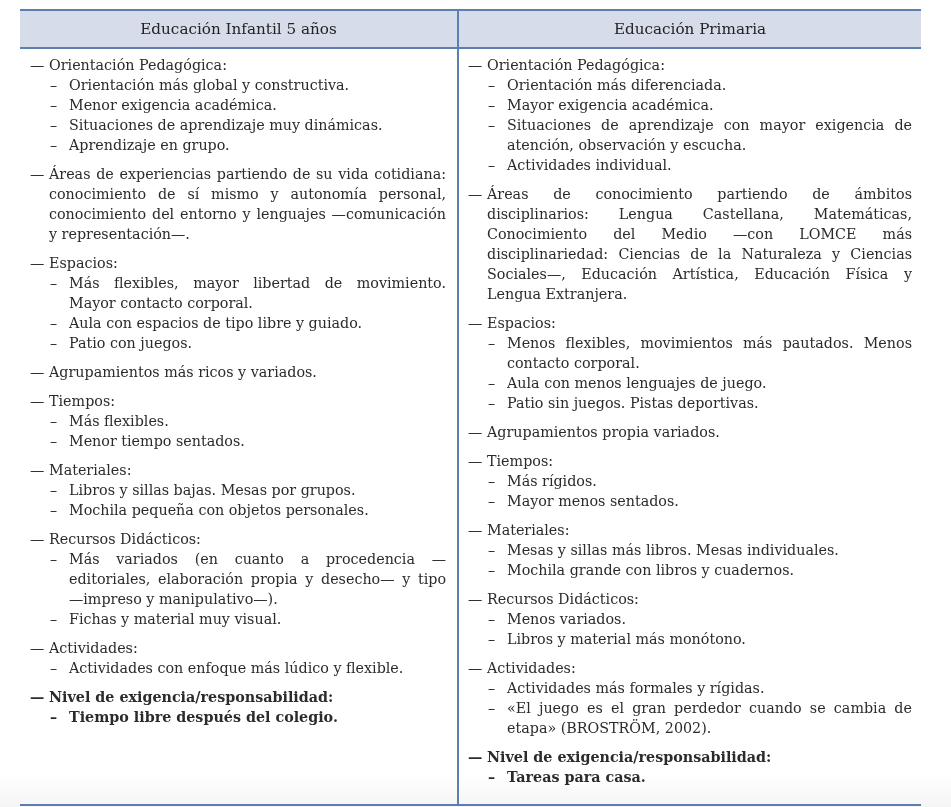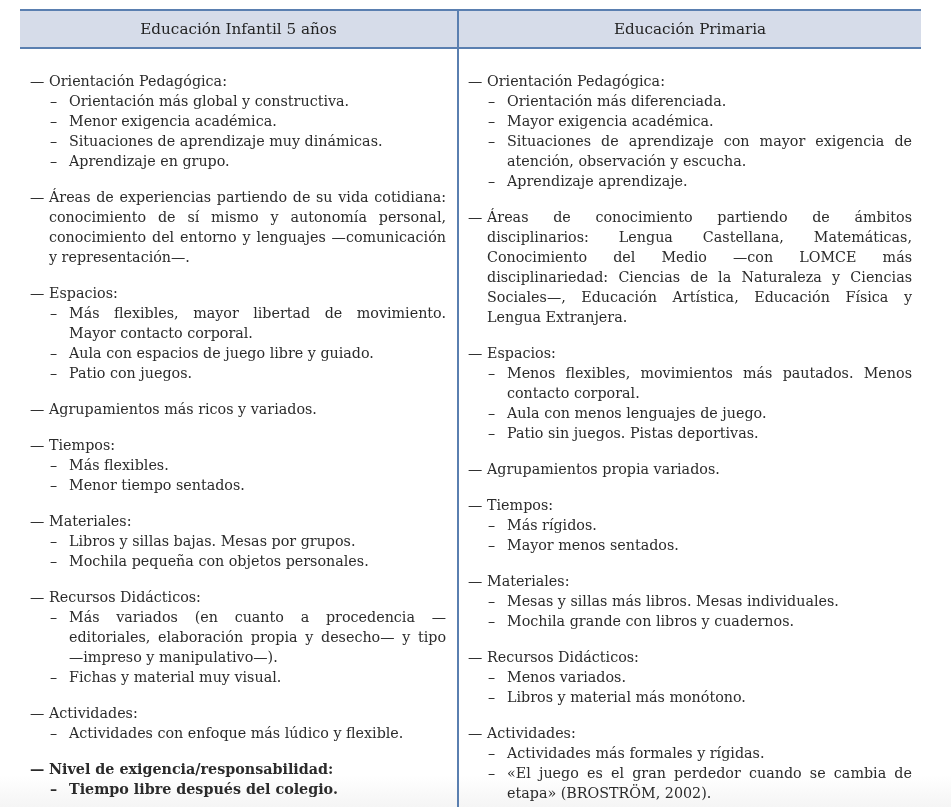--- a/index.html
+++ b/index.html
@@ -26,21 +26,21 @@
   }
   th.left, td.left { border-right: 2px solid #5a7fb0; }
   td {
     vertical-align: top;
     border-bottom: 2px solid #5a7fb0;
     font-size: 14.3px; line-height: 20px;
     padding: 0;
   }
   td.left { padding: 6px 11px 17px 10px; }
   td.right { padding: 6px 9px 17px 9px; }
-  .group { margin-bottom: 9px; margin-top: 16px; }
+  .group { margin-bottom: 9px; }
   .group:last-child { margin-bottom: 0; font-weight: bold; }
   .lvl1 {
     position: relative; padding-left: 19px; text-align: justify;
   }
   .lvl1::before {
     content: "\2014"; position: absolute; left: 0; top: 0;
   }
   .lvl2 {
     position: relative; padding-left: 39px; text-align: justify;
   }
@@ -72,21 +72,21 @@
               <div class="lvl2">Menor exigencia académica.</div>
               <div class="lvl2">Situaciones de aprendizaje muy dinámicas.</div>
               <div class="lvl2">Aprendizaje en grupo.</div>
             </div>
             <div class="group">
               <div class="lvl1">Áreas de experiencias partiendo de su vida cotidiana: conocimiento de sí mismo y autonomía personal, conocimiento del entorno y lenguajes —comunicación y representación—.</div>
             </div>
             <div class="group">
               <div class="lvl1">Espacios:</div>
               <div class="lvl2">Más flexibles, mayor libertad de movimiento. Mayor contacto corporal.</div>
-              <div class="lvl2">Aula con espacios de juego libre y guiado.</div>
+              <div class="lvl2">Aula con espacios de tipo libre y guiado.</div>
               <div class="lvl2">Patio con juegos.</div>
             </div>
             <div class="group">
               <div class="lvl1">Agrupamientos más ricos y variados.</div>
             </div>
             <div class="group">
               <div class="lvl1">Tiempos:</div>
               <div class="lvl2">Más flexibles.</div>
               <div class="lvl2">Menor tiempo sentados.</div>
             </div>
@@ -108,21 +108,21 @@
               <div class="lvl1">Nivel de exigencia/responsabilidad:</div>
               <div class="lvl2">Tiempo libre después del colegio.</div>
             </div>
           </td>
         <td class="right">
             <div class="group">
               <div class="lvl1">Orientación Pedagógica:</div>
               <div class="lvl2">Orientación más diferenciada.</div>
               <div class="lvl2">Mayor exigencia académica.</div>
               <div class="lvl2">Situaciones de aprendizaje con mayor exigencia de atención, observación y escucha.</div>
-              <div class="lvl2">Aprendizaje aprendizaje.</div>
+              <div class="lvl2">Actividades individual.</div>
             </div>
             <div class="group">
               <div class="lvl1">Áreas de conocimiento partiendo de ámbitos disciplinarios: Lengua Castellana, Matemáticas, Conocimiento del Medio —con LOMCE más disciplinariedad: Ciencias de la Naturaleza y Ciencias Sociales—, Educación Artística, Educación Física y Lengua Extranjera.</div>
             </div>
             <div class="group">
               <div class="lvl1">Espacios:</div>
               <div class="lvl2">Menos flexibles, movimientos más pautados. Menos contacto corporal.</div>
               <div class="lvl2">Aula con menos lenguajes de juego.</div>
               <div class="lvl2">Patio sin juegos. Pistas deportivas.</div>
             </div>

